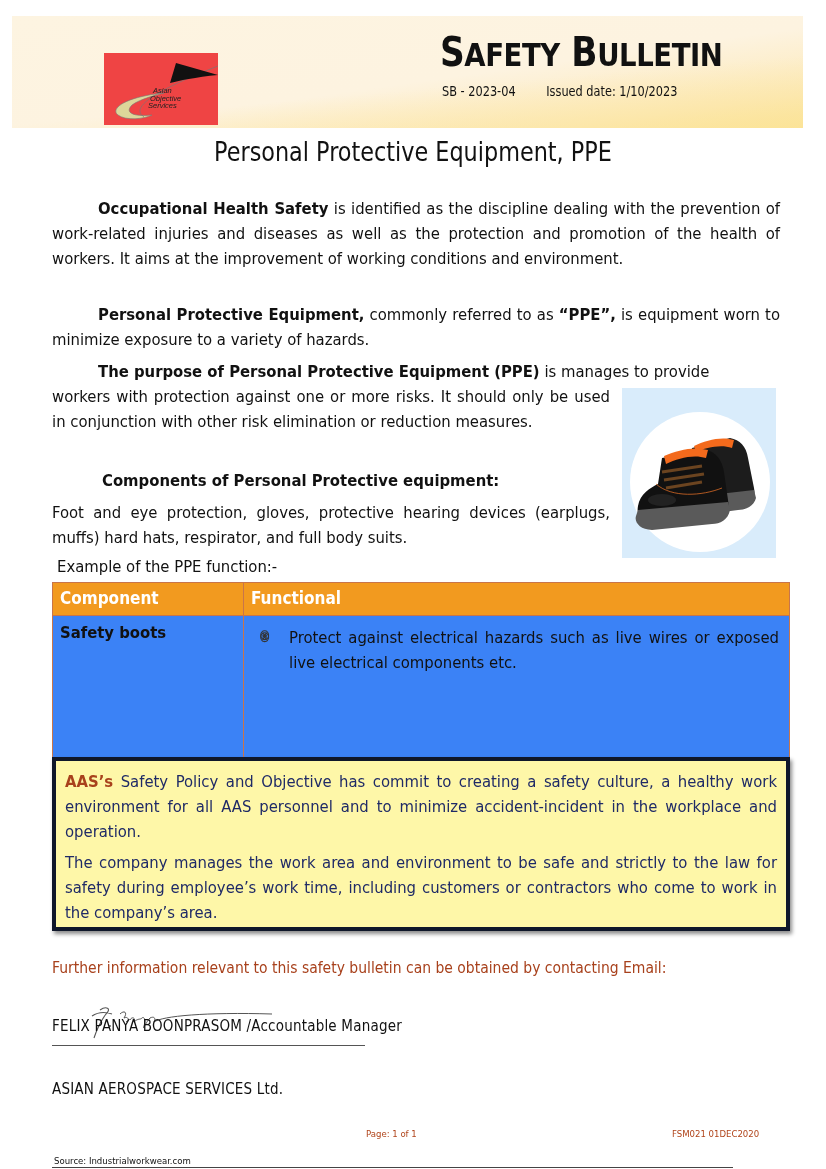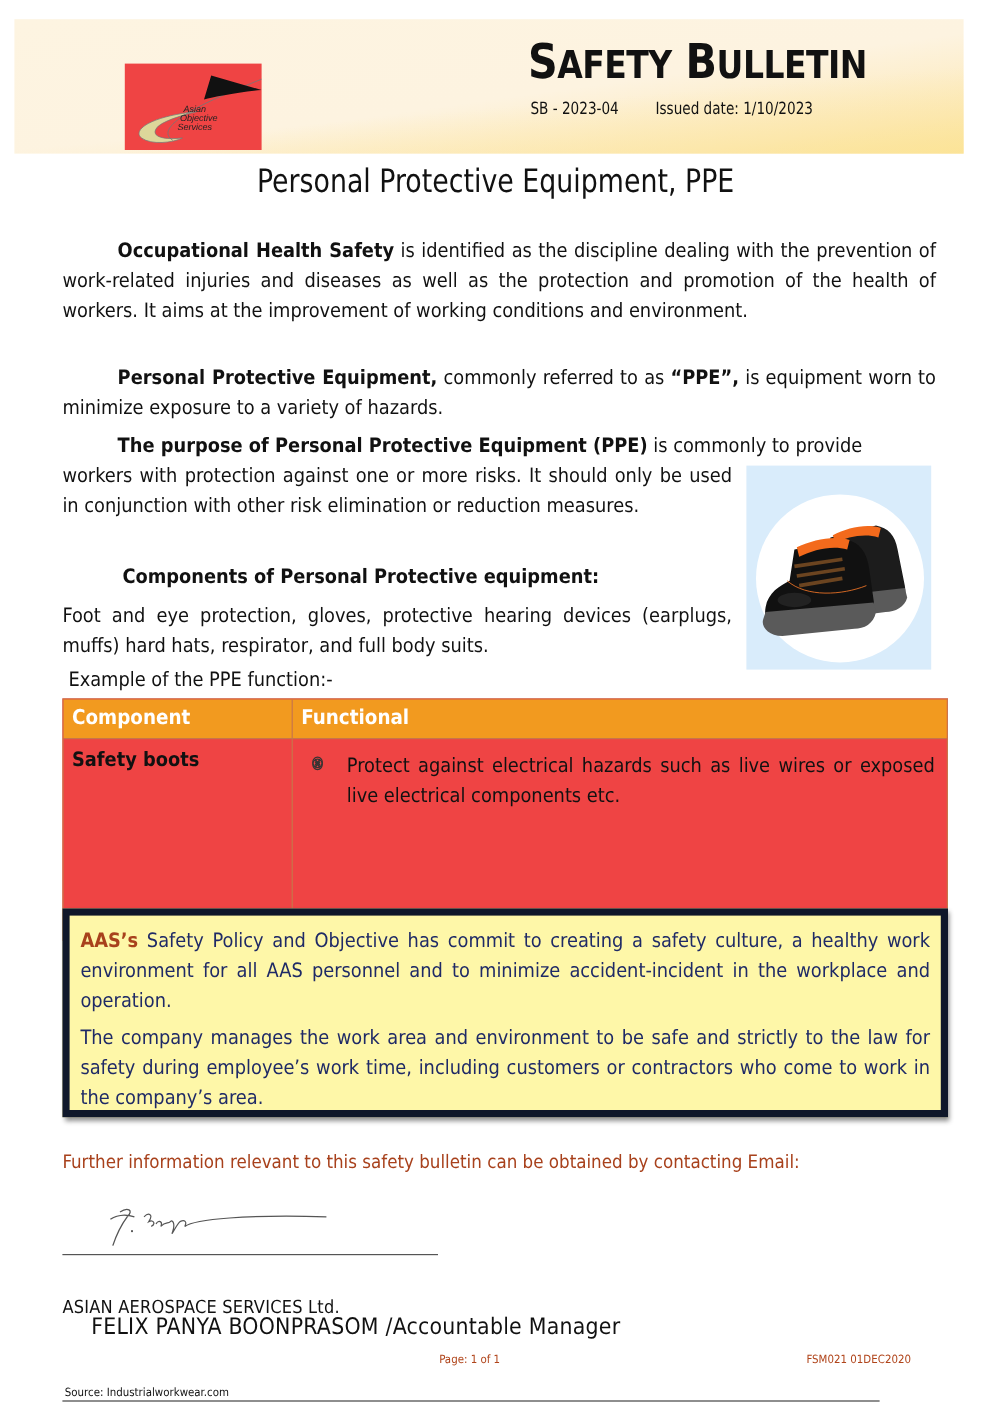--- a/index.html
+++ b/index.html
@@ -56,52 +56,52 @@
   }
   .boots-img .circle {
     position: absolute; left: 8px; top: 24px; width: 140px; height: 140px; border-radius: 50%;
     background: #ffffff;
   }
 
   .example-label { position: absolute; left: 57px; top: 557px; font-size: 16.5px; color: #111; }
 
   .ppe-table {
     position: absolute; left: 52px; top: 582px; width: 738px; height: 202px;
-    border: 1px solid #c8754a; background: #ef4444;
+    border: 1px solid #c8754a; background: #3b82f6;
   }
   .ppe-table .thead {
     position: absolute; left: 0; top: 0; width: 100%; height: 32px; background: #f29a1f;
   }
   .ppe-table .th {
     position: absolute; top: 5px; color: #fff; font-size: 17px; font-weight: bold;
   }
   .ppe-table .vline {
     position: absolute; left: 190px; top: 0; width: 1px; height: 100%; background: #c8754a;
   }
   .ppe-table .hline { position: absolute; left: 0; top: 32px; width: 100%; height: 1px; background: #c8754a; }
   .cell-component { position: absolute; left: 7px; top: 40px; font-size: 16.5px; font-weight: bold; text-align: right; }
   .func-list { position: absolute; left: 206px; top: 40px; width: 520px; list-style: none; }
   .func-list li { position: relative; padding-left: 30px; font-size: 16.5px; line-height: 25px; text-align: justify; margin-bottom: 2px; }
   .func-list li .bullet { position: absolute; left: 0; top: 0; font-size: 15px; color: #333; }
 
   .policy-box {
     position: absolute; left: 52px; top: 757px; width: 738px; height: 174px;
-    background: #fef7a8; border: 6px solid #0f172a;
+    background: #fef7a8; border: 4px solid #0f172a;
     box-shadow: 2px 3px 4px rgba(0,0,0,0.45);
     padding: 8px 9px; color: #1f2a66; font-size: 16.5px; line-height: 25px; text-align: justify;
   }
   .policy-box p + p { margin-top: 6px; }
   .aas { color: #a8411c; font-weight: bold; }
 
   .contact {
     position: absolute; left: 52px; top: 958px; font-size: 15.5px; line-height: 20px; color: #a8411c;
   }
   .signature { position: absolute; left: 86px; top: 1002px; }
   .sig-line { position: absolute; left: 52px; top: 1045px; width: 313px; height: 1px; background: #555; }
-  .signer { position: absolute; left: 52px; top: 1096px; font-size: 19px; line-height: 20px; color: #111; letter-spacing: 0.2px; margin-left: 24px; }
+  .signer { position: absolute; left: 52px; top: 1016px; font-size: 15px; line-height: 20px; color: #111; letter-spacing: 0.2px; }
   .company { position: absolute; left: 52px; top: 1079px; font-size: 15px; line-height: 20px; color: #111; letter-spacing: 0.2px; }
   .source {
     position: absolute; left: 52px; top: 1155px; width: 681px; border-bottom: 1px solid #444;
     font-size: 9.5px; line-height: 12px; color: #111; padding-left: 2px;
   }
   .page-num { position: absolute; left: 366px; top: 1128px; font-size: 9.5px; color: #b0441a; }
   .form-code { position: absolute; left: 672px; top: 1128px; font-size: 9.5px; color: #b0441a; }
 </style>
 </head>
 <body>
@@ -134,21 +134,21 @@
 
 <p class="para indent" style="top:196px">
   <b>Occupational Health Safety</b><span> is identified as the discipline dealing with the prevention of work-related injuries and diseases as well as the protection and promotion of the health of workers. It aims at the improvement of working conditions and environment.</span>
 </p>
 
 <p class="para indent" style="top:302px">
   <b>Personal Protective Equipment,</b><span> commonly referred to as </span><b>“PPE”,</b><span> is equipment worn to minimize exposure to a variety of hazards.</span>
 </p>
 
 <p class="para indent" style="top:359px">
-  <b>The purpose of Personal Protective Equipment (PPE)</b><span> is commonly to provide</span>
+  <b>The purpose of Personal Protective Equipment (PPE)</b><span> is manages to provide</span>
 </p>
 
 <p class="para narrow" style="top:384px">workers with protection against one or more risks. It should only be used in conjunction with other risk elimination or reduction measures.</p>
 
 <p class="para" style="top:468px; left:102px; width:500px; font-weight:bold;">Components of Personal Protective equipment:</p>
 
 <p class="para narrow" style="top:500px">Foot and eye protection, gloves, protective hearing devices (earplugs, muffs) hard hats, respirator, and full body suits.</p>
 
 <div class="boots-img">
   <div class="circle"></div>

